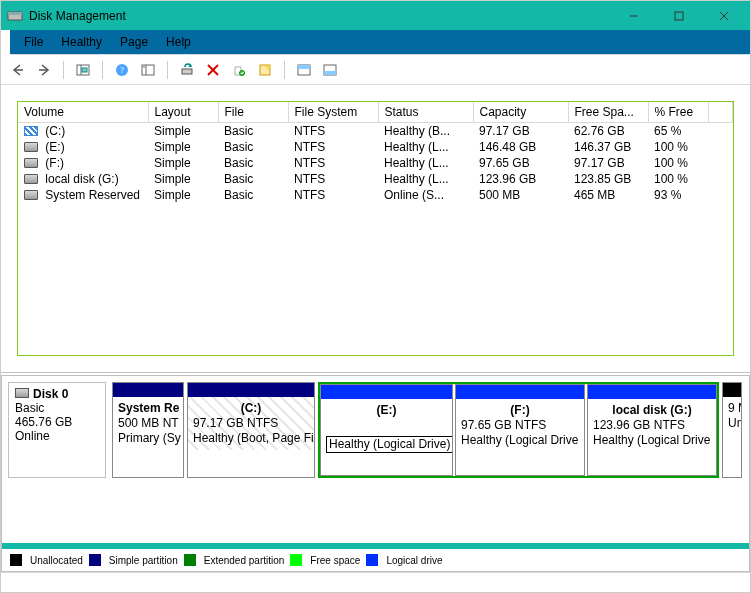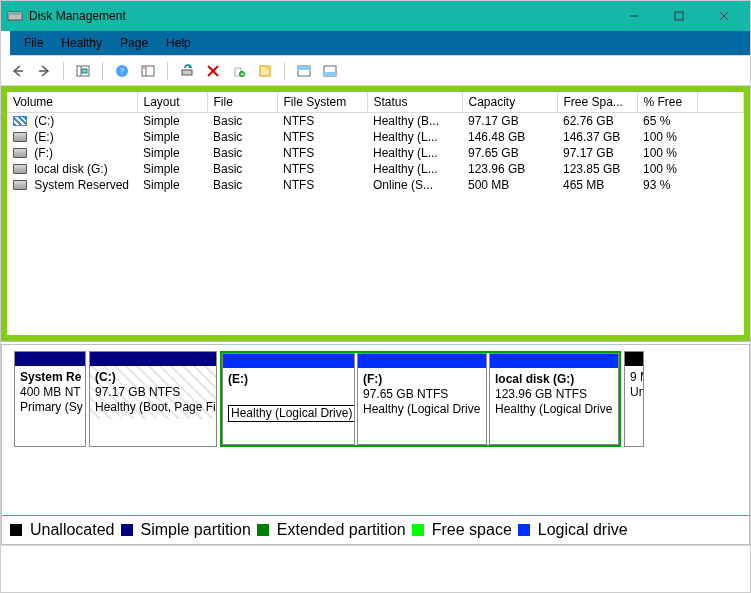--- a/index.html
+++ b/index.html
@@ -60,22 +60,22 @@
     width: 22px; height: 22px;
     display: flex; align-items: center; justify-content: center;
     border: 1px solid transparent;
   }
   .tsep {
     width: 1px; height: 18px; background: #ccc;
     margin: 0 4px;
   }
   
   .table-wrap {
-    border: 6px solid #84cc16;
-    margin: 0;
+    border: 1px solid #84cc16;
+    margin: 16px;
     flex: 0 0 auto;
     height: 255px;
     overflow: hidden;
   }
   table.vol {
     border-collapse: collapse;
     width: 100%;
     table-layout: fixed;
     font-size: 12px;
   }
@@ -161,43 +161,43 @@
   .part-head {
     height: 14px;
   }
   .part-body {
     padding: 4px 5px;
     font-size: 12px;
     line-height: 15px;
     overflow: hidden;
     white-space: nowrap;
   }
-  .part .lbl { font-weight: bold; }
+  .part .lbl { font-weight: bold; text-align: center; }
   .part.hatched .part-body {
     background: repeating-linear-gradient(45deg,#fff 0 6px,#e6e6e6 6px 8px);
   }
   .ext-group {
     border: 2px solid #00a000;
     display: flex;
     gap: 2px;
     padding: 0;
   }
   .ext-group .part { border: 1px solid #888; }
   .head-navy { background: #000080; }
   .head-blue { background: #0030ff; }
   .head-black { background: #000; }
   .sel-box { border: 1px solid #000; display: inline-block; padding: 0 2px; margin-top: 18px;}
   
   .legend {
-    border-top: 1px solid #14b8a6;
+    border-top: 6px solid #14b8a6;
     padding: 5px 8px;
     display: flex;
     gap: 6px;
     align-items: center;
-    font-size: 16px;
+    font-size: 10px;
     background: #fff;
     margin-top: auto;
   }
   .swatch {
     width: 12px; height: 12px; display: inline-block; margin-right: 2px;
     vertical-align: -2px;
   }
   .statusbar {
     height: 20px;
     border-top: 1px solid #d9d9d9;
@@ -400,26 +400,32 @@
           <td></td>
         </tr>
       </tbody>
   </table>
 </div>
 
 <div class="splitter"></div>
 
 <div class="diskmap">
   <div class="diskrow">
+    <div class="diskinfo">
+      <div><span class="di-icon"></span><b>Disk 0</b></div>
+      <div>Basic</div>
+      <div>465.76 GB</div>
+      <div>Online</div>
+    </div>
     <div class="disk-parts">
       <div class="part" style="width:72px">
         <div class="part-head head-navy"></div>
         <div class="part-body">
           <div class="lbl">System Re</div>
-          <div>400 MB NT</div>
+          <div>500 MB NT</div>
           <div>Primary (Sy</div>
         </div>
       </div>
       <div class="part hatched" style="width:128px">
         <div class="part-head head-navy"></div>
         <div class="part-body">
           <div class="lbl">(C:)</div>
           <div>97.17 GB NTFS</div>
           <div>Healthy (Boot, Page Fi</div>
         </div>

